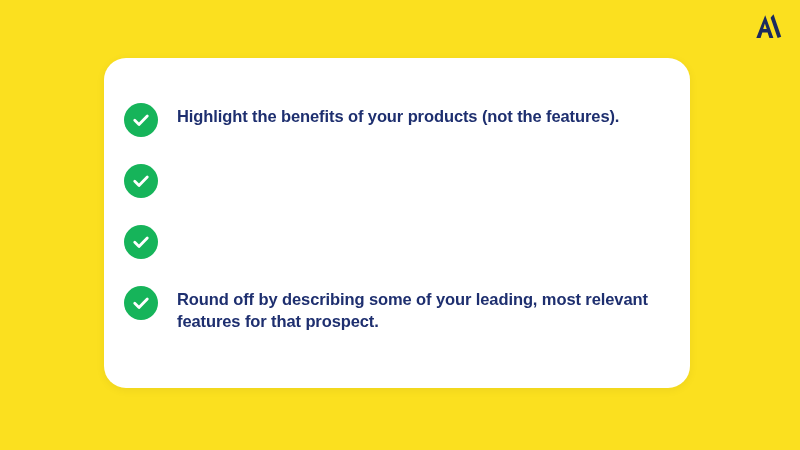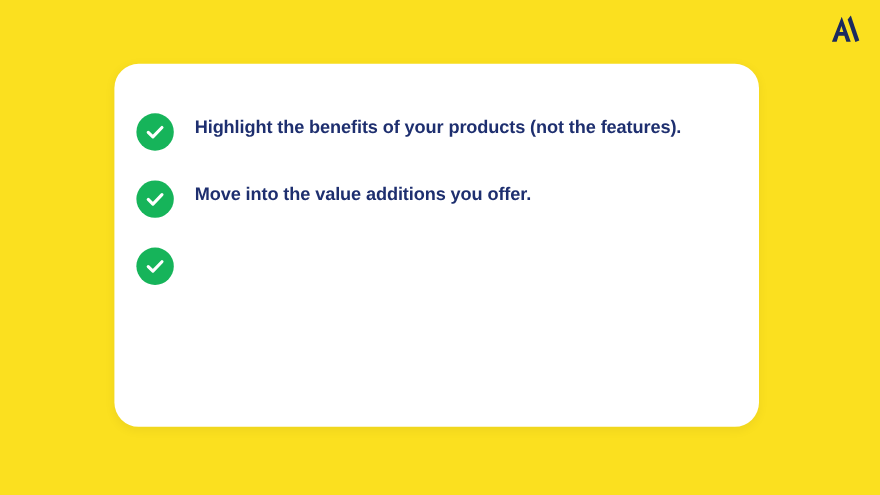--- a/index.html
+++ b/index.html
@@ -115,28 +115,35 @@
         </span>
         <span class="check-text">Highlight the benefits of your products (not the features).</span>
       </div>
 
       <div class="check-item">
         <span class="check-icon">
           <svg viewBox="0 0 24 24" xmlns="http://www.w3.org/2000/svg" aria-hidden="true">
             <path d="M4.5 12.4 L9.6 17.4 L19.5 7.1" fill="none" stroke="#ffffff" stroke-width="3.4" stroke-linecap="round" stroke-linejoin="round"></path>
           </svg>
         </span>
-        <span class="check-text">Move into the value additions you offer.</span>
       </div>
 
       <div class="check-item">
         <span class="check-icon">
           <svg viewBox="0 0 24 24" xmlns="http://www.w3.org/2000/svg" aria-hidden="true">
             <path d="M4.5 12.4 L9.6 17.4 L19.5 7.1" fill="none" stroke="#ffffff" stroke-width="3.4" stroke-linecap="round" stroke-linejoin="round"></path>
           </svg>
         </span>
       </div>
 
+      <div class="check-item">
+        <span class="check-icon">
+          <svg viewBox="0 0 24 24" xmlns="http://www.w3.org/2000/svg" aria-hidden="true">
+            <path d="M4.5 12.4 L9.6 17.4 L19.5 7.1" fill="none" stroke="#ffffff" stroke-width="3.4" stroke-linecap="round" stroke-linejoin="round"></path>
+          </svg>
+        </span>
+        <span class="check-text">Round off by describing some of your leading, most relevant features for that prospect.</span>
+      </div>
 
     </div>
   </div>
 
 </div>
 
 </body></html>

